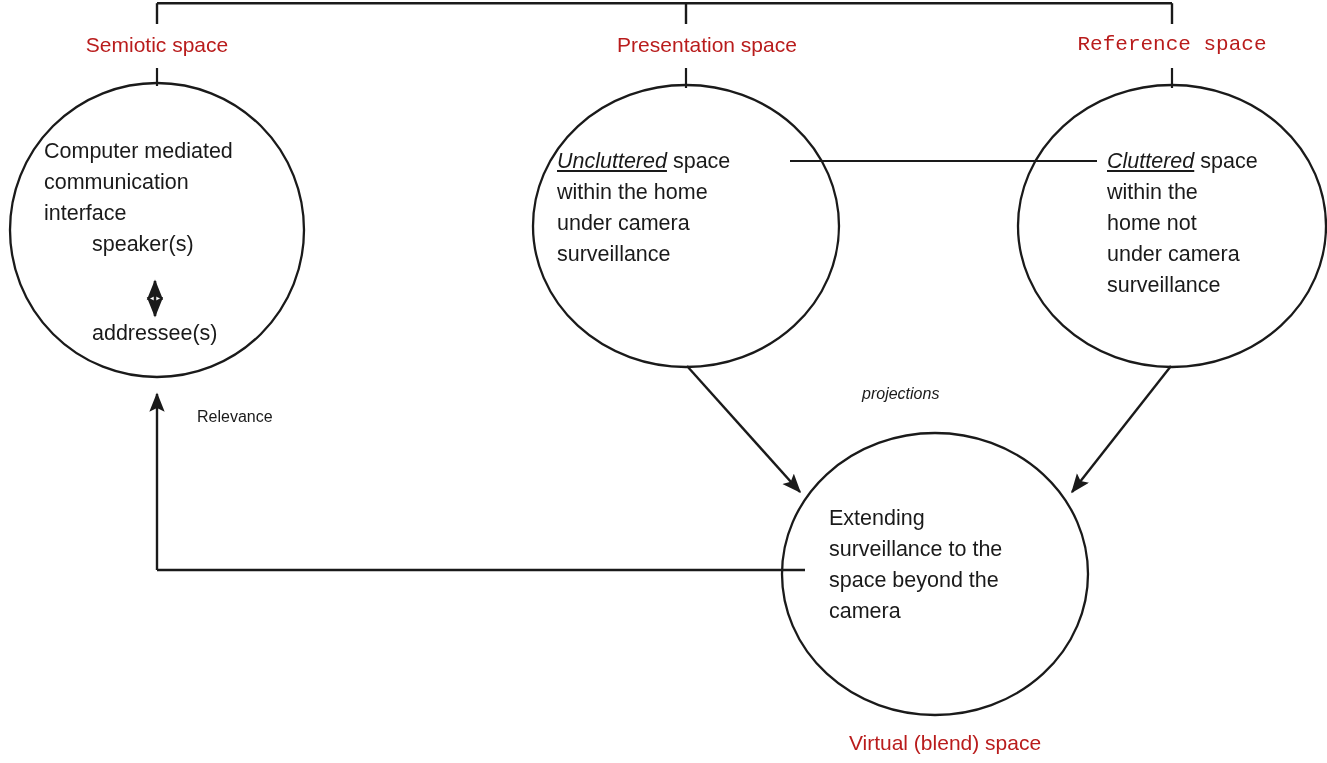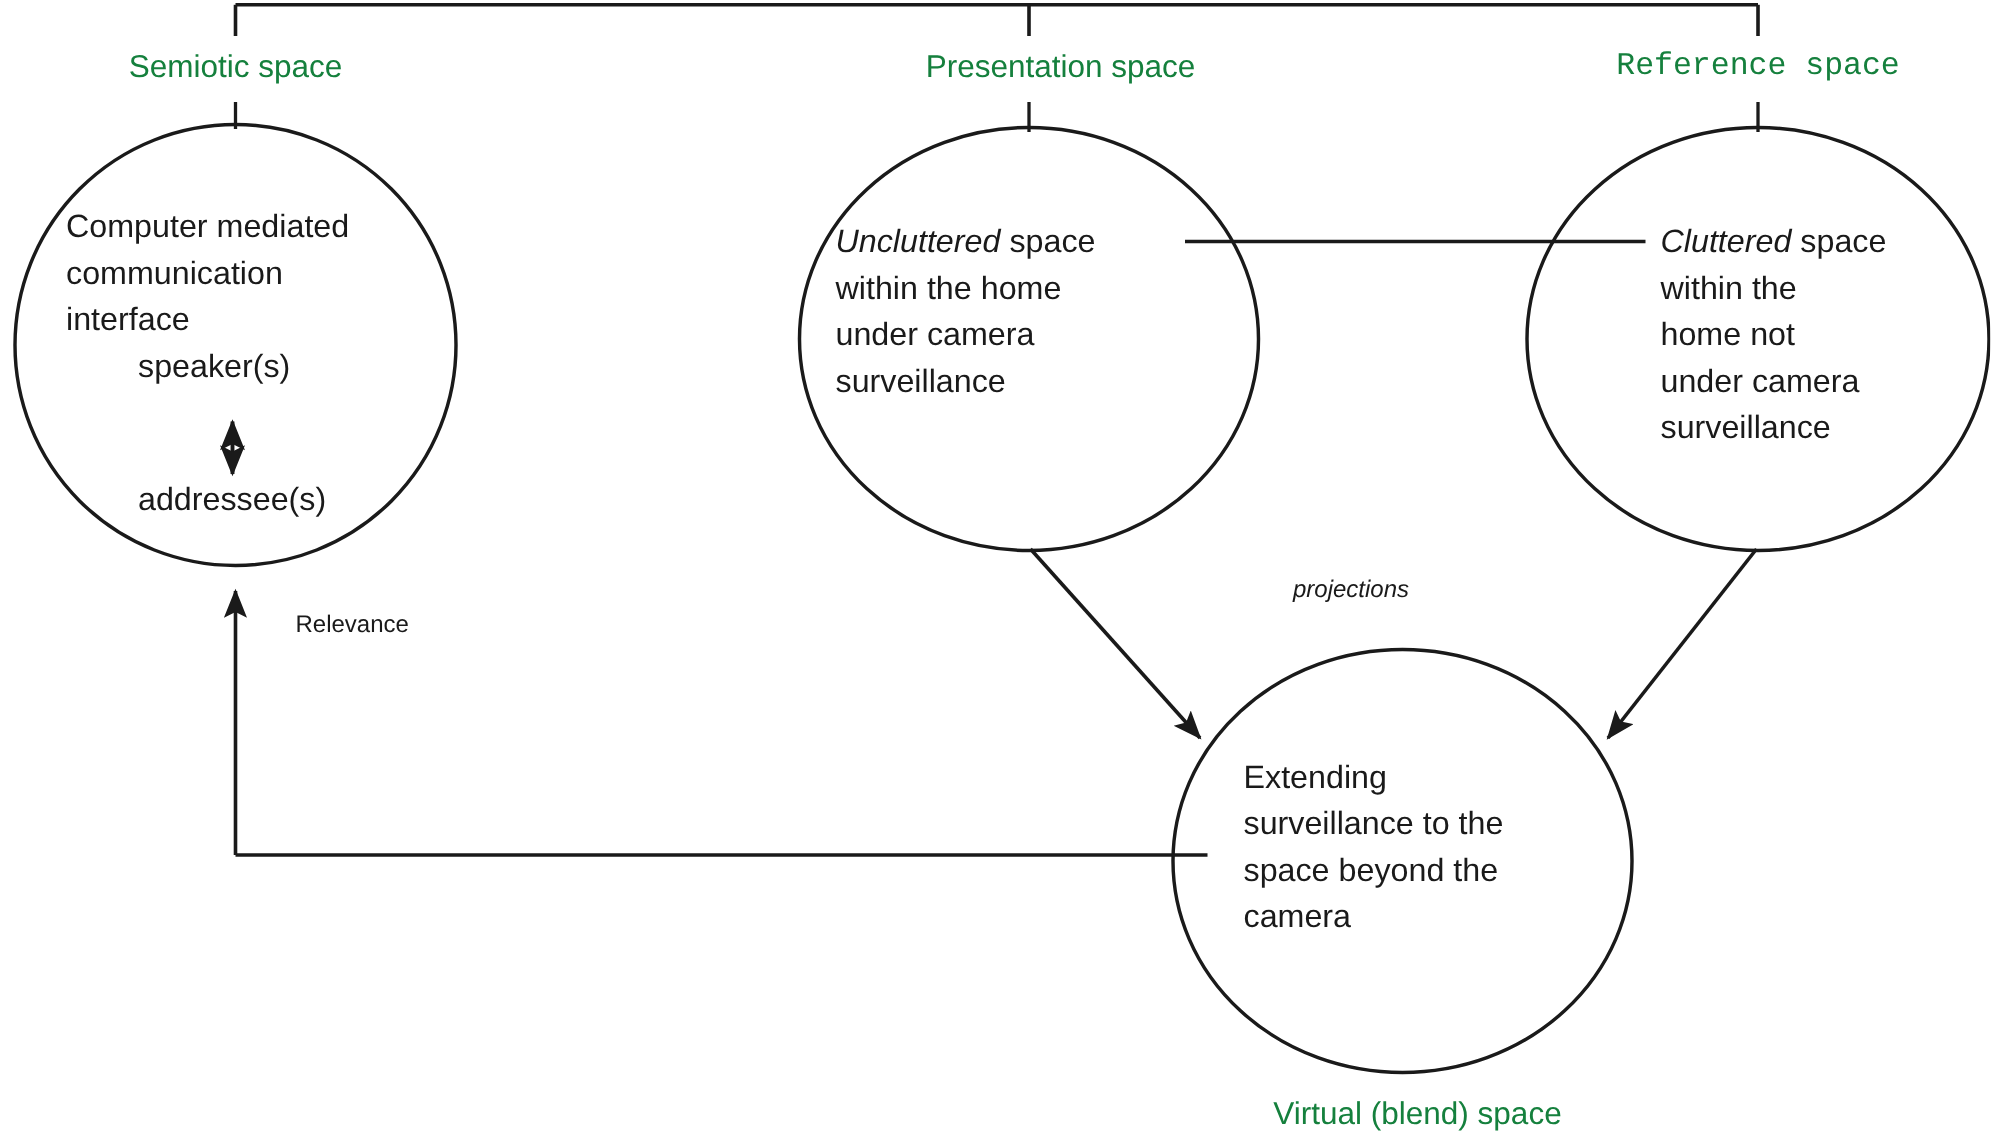--- a/index.html
+++ b/index.html
@@ -24,32 +24,33 @@
     top: 0;
     width: 1327px;
     height: 763px;
     pointer-events: none;
   }
   .space-label {
     position: absolute;
     font-size: 21px;
     line-height: 25px;
     white-space: nowrap;
-    color: #15803d;
+    color: #b91c1c;
     transform: translateX(-50%);
   }
   .circle-text {
     position: absolute;
     font-size: 21.5px;
     line-height: 31px;
     color: #1a1a1a;
     white-space: nowrap;
   }
   .circle-text .ital {
     font-style: italic;
+    text-decoration: underline;
   }
   .indented {
     display: block;
     padding-left: 48px;
   }
   .edge-label {
     position: absolute;
     font-size: 16px;
     line-height: 25px;
     white-space: nowrap;

